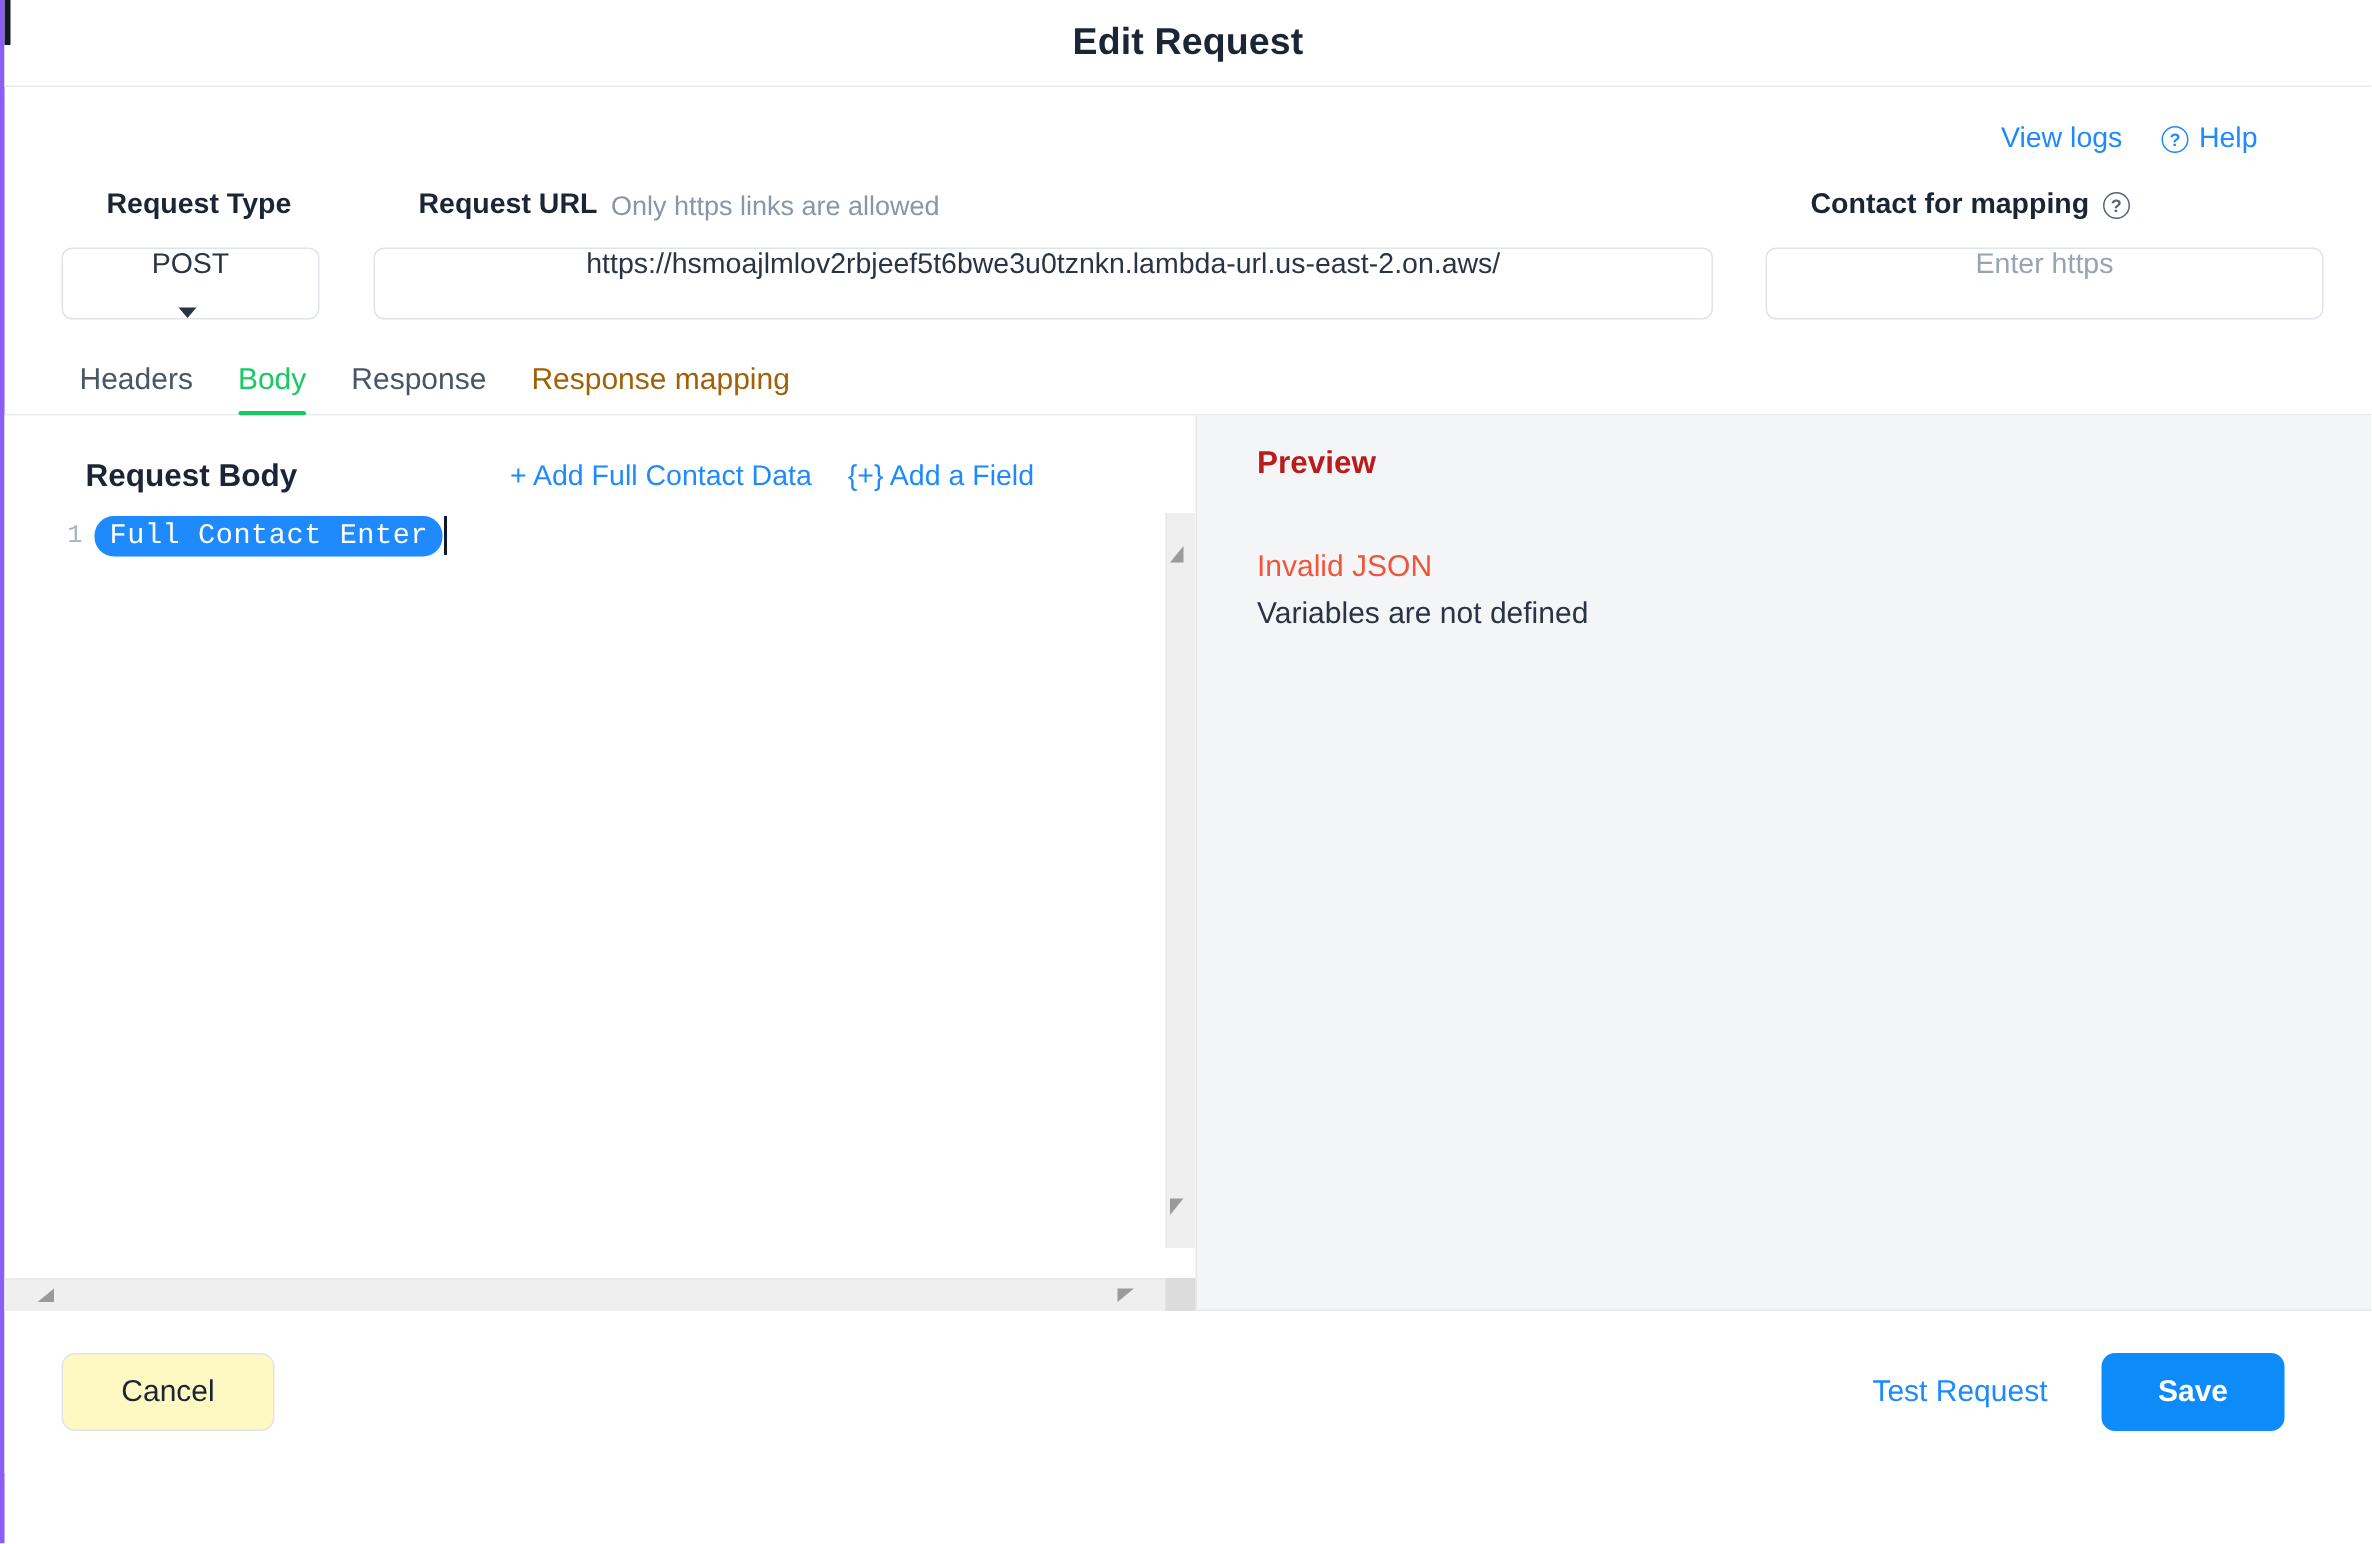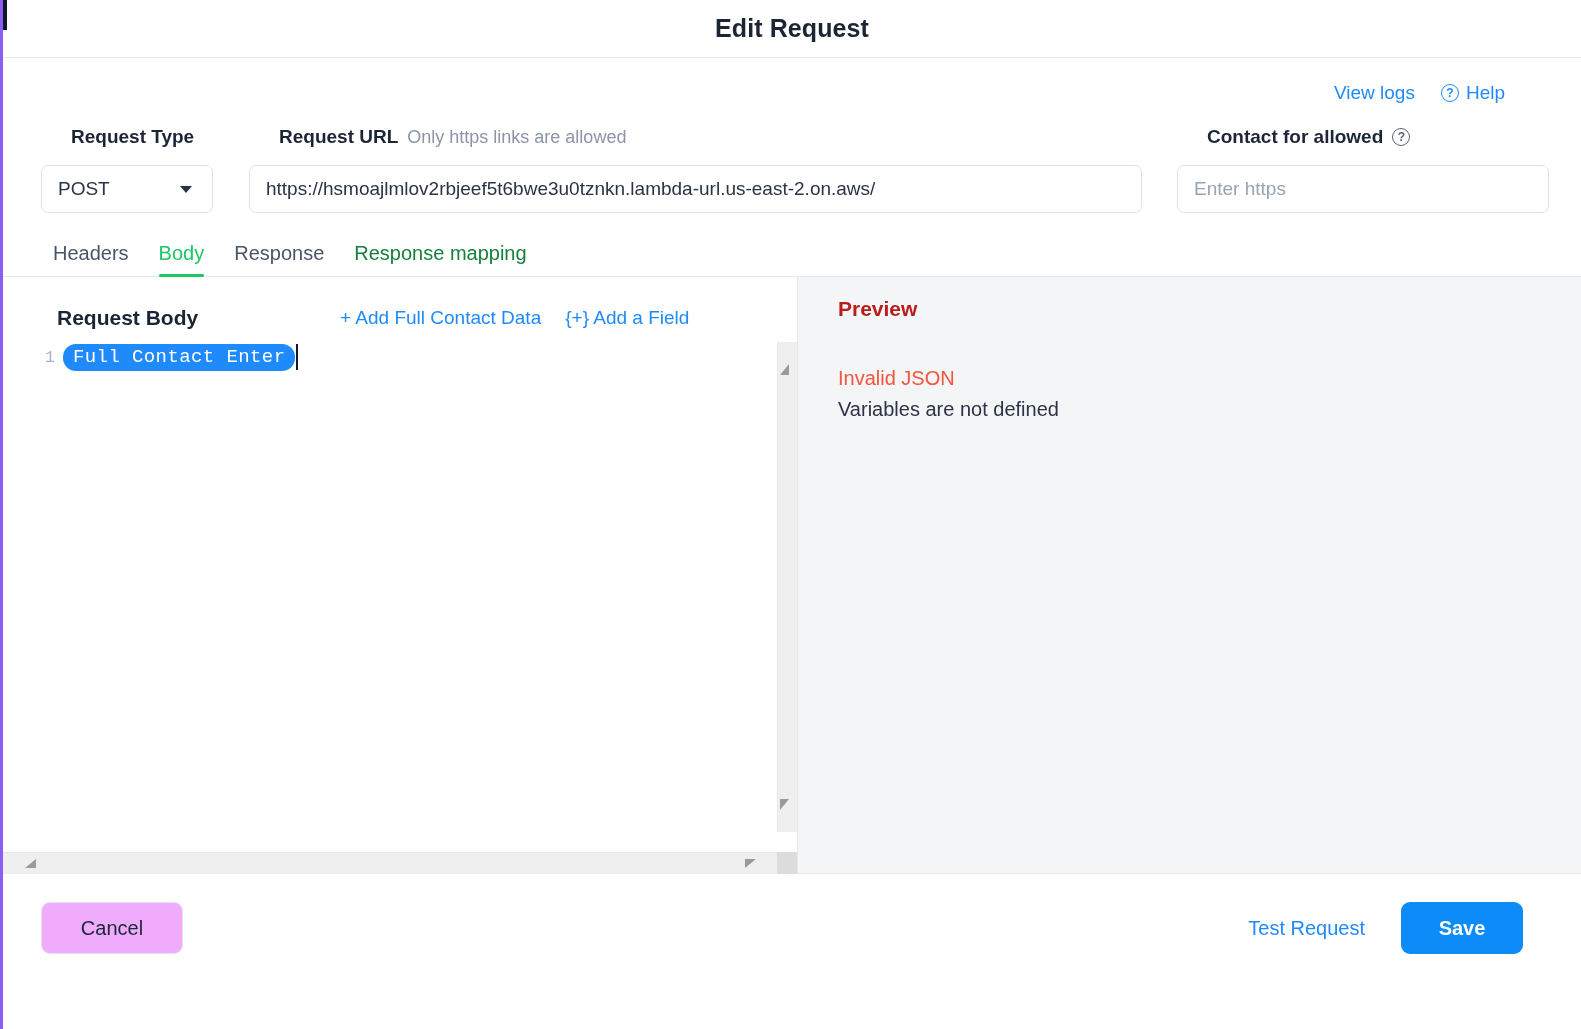--- a/index.html
+++ b/index.html
@@ -71,20 +71,21 @@
   .control {
     margin-top: 15px;
     height: 48px;
     border: 1px solid #dfe3ea;
     border-radius: 7px;
     background: #fff;
     display: flex; align-items: center;
     padding: 0 16px;
     font-size: 19px;
     color: #2b3445;
+    flex-direction: column;
   }
   .select-control {
     width: 172px; justify-content: space-between; cursor: pointer;
   }
   .caret {
     width: 0; height: 0;
     border-left: 6px solid transparent;
     border-right: 6px solid transparent;
     border-top: 7px solid #2b3445;
     margin-right: 4px;
@@ -102,21 +103,21 @@
   }
   .tab {
     font-size: 20px; color: #4a5568; cursor: pointer;
     padding-bottom: 11px; position: relative; white-space: nowrap;
   }
   .tab.active { color: #18c964; }
   .tab.active::after {
     content: ""; position: absolute; left: 0; right: 0; bottom: -1px;
     height: 3px; background: #18c964; border-radius: 2px;
   }
-  .tab.disabled { color: #15803d; cursor: default; text-align: right; }
+  .tab.disabled { color: #a16207; cursor: default; text-align: right; }
   
   .split {
     display: flex;
     height: 597px;
   }
   .editor-pane {
     position: relative;
     width: 795px;
     background: #fff;
     border-right: 1px solid #e6e8ec;
@@ -218,21 +219,21 @@
   
   .footer {
     height: 108px;
     display: flex; align-items: center;
     padding: 0 58px 0 38px;
     background: #fff;
   }
   .btn-cancel {
     min-width: 142px; height: 52px;
     border: 1px solid #dfe3ea; border-radius: 9px;
-    background: #f0abfc; color: #1c2536;
+    background: #fef9c3; color: #1c2536;
     font-size: 20px; cursor: pointer;
     display: inline-flex; align-items: center; justify-content: center;
     font-family: "Liberation Sans", sans-serif;
   }
   .footer-right {
     margin-left: auto; display: flex; align-items: center; gap: 36px;
   }
   .btn-link {
     font-size: 20px; color: #1f8afc; cursor: pointer; background: none;
     border: none; font-family: "Liberation Sans", sans-serif;
@@ -282,21 +283,21 @@
         <span>Request URL</span>
         <span class="hint">Only https links are allowed</span>
       </div>
       <div class="control url-control">
         <span class="val">https://hsmoajlmlov2rbjeef5t6bwe3u0tznkn.lambda-url.us-east-2.on.aws/</span>
       </div>
     </div>
 
     <div class="fg-contact">
       <div class="flabel">
-        <span>Contact for allowed</span>
+        <span>Contact for mapping</span>
         <span class="qmark grey">?</span>
       </div>
       <div class="control contact-control">
         <span class="ph">Enter https</span>
       </div>
     </div>
 
   </div>
 
   <div class="tabs">

